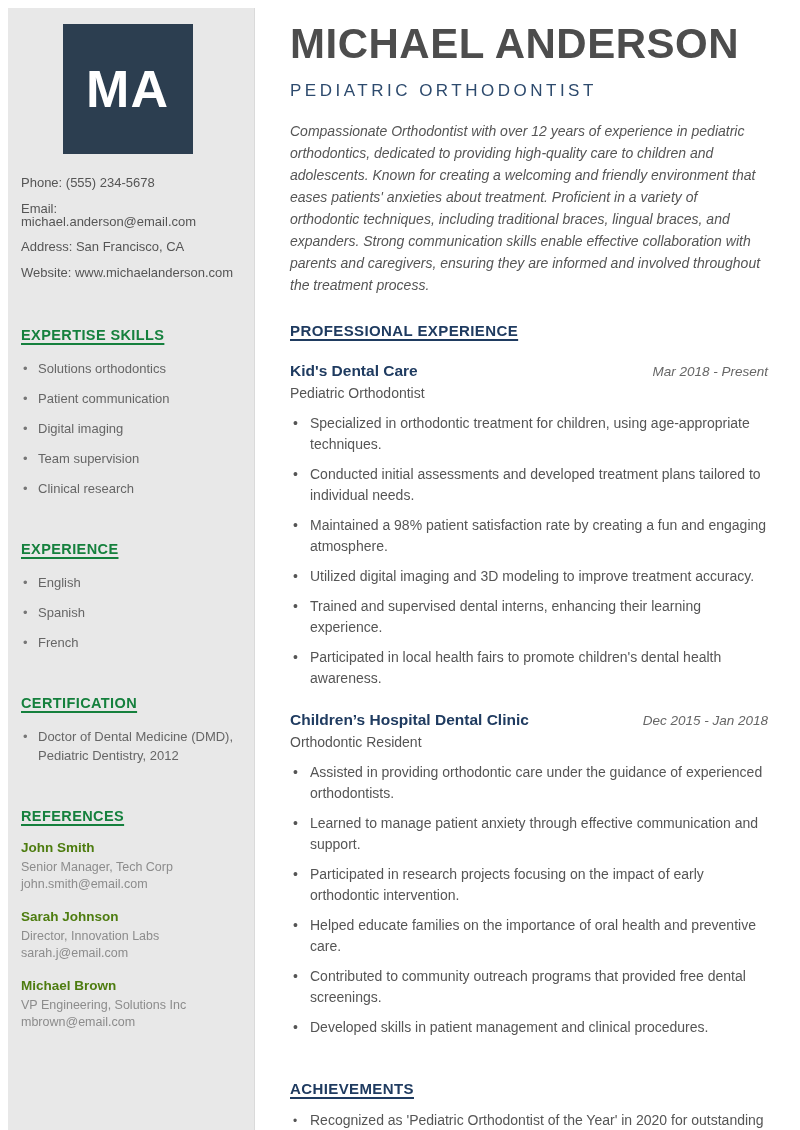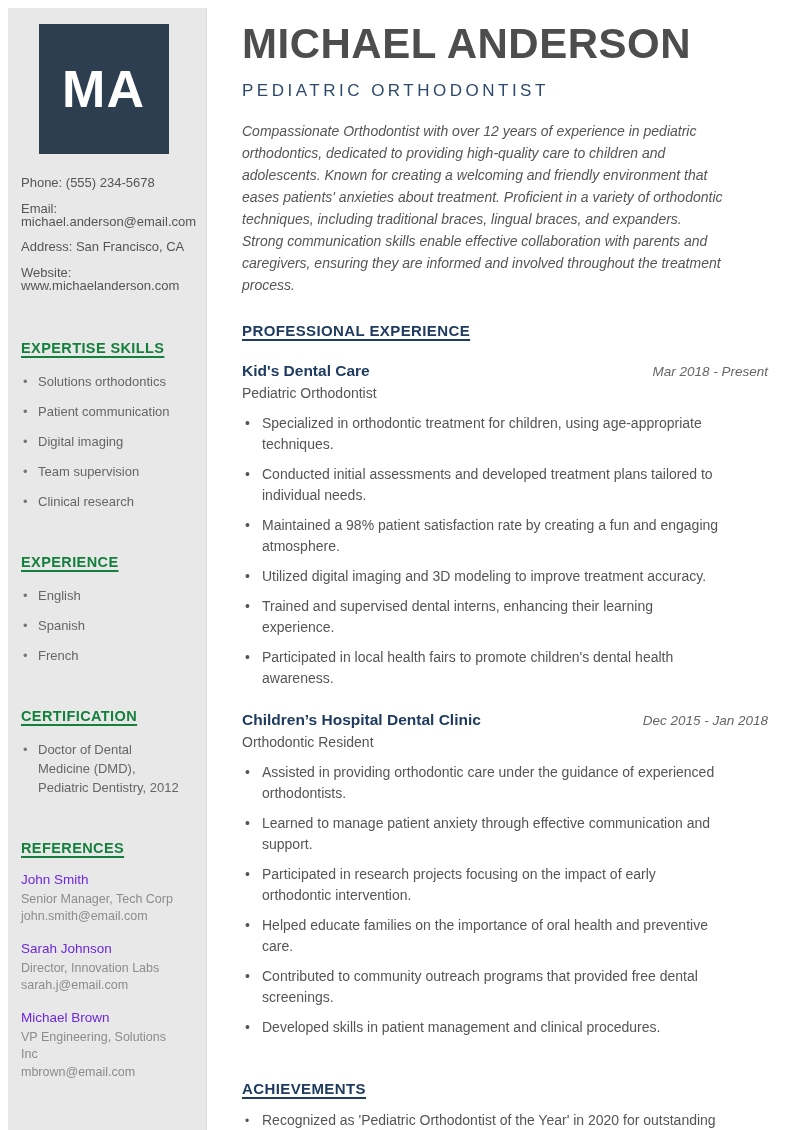--- a/index.html
+++ b/index.html
@@ -9,21 +9,21 @@
     font-family: "Liberation Sans", "DejaVu Sans", sans-serif;
     overflow: hidden;
   }
   .page {
     width: 800px; height: 1130px;
     display: flex;
     align-items: stretch;
   }
   
   .sidebar {
-    width: 199px;
+    width: 247px;
     margin: 8px 0 0 8px;
     background: #e8e8e8;
     border-right: 1px solid #dadada;
     padding: 16px 20px 20px 13px;
     flex-shrink: 0;
   }
   .avatar {
     width: 130px; height: 130px;
     background: #2c3e50;
     margin: 0 auto;
@@ -63,22 +63,22 @@
     margin-bottom: 11px;
   }
   .side-list li::before {
     content: "\2022";
     position: absolute; left: 2px; top: 0;
     color: #777777;
   }
   .ref-card { margin-bottom: 15px; }
   .ref-card h3 {
     font-size: 13.5px;
-    font-weight: normal;
-    color: #6d28d9;
+    font-weight: bold;
+    color: #4d7c0f;
     margin: 0 0 4px 0;
   }
   .ref-card p {
     font-size: 12.5px;
     color: #8c8c8c;
     line-height: 17.5px;
     margin: 0;
   }
   
   .main {

